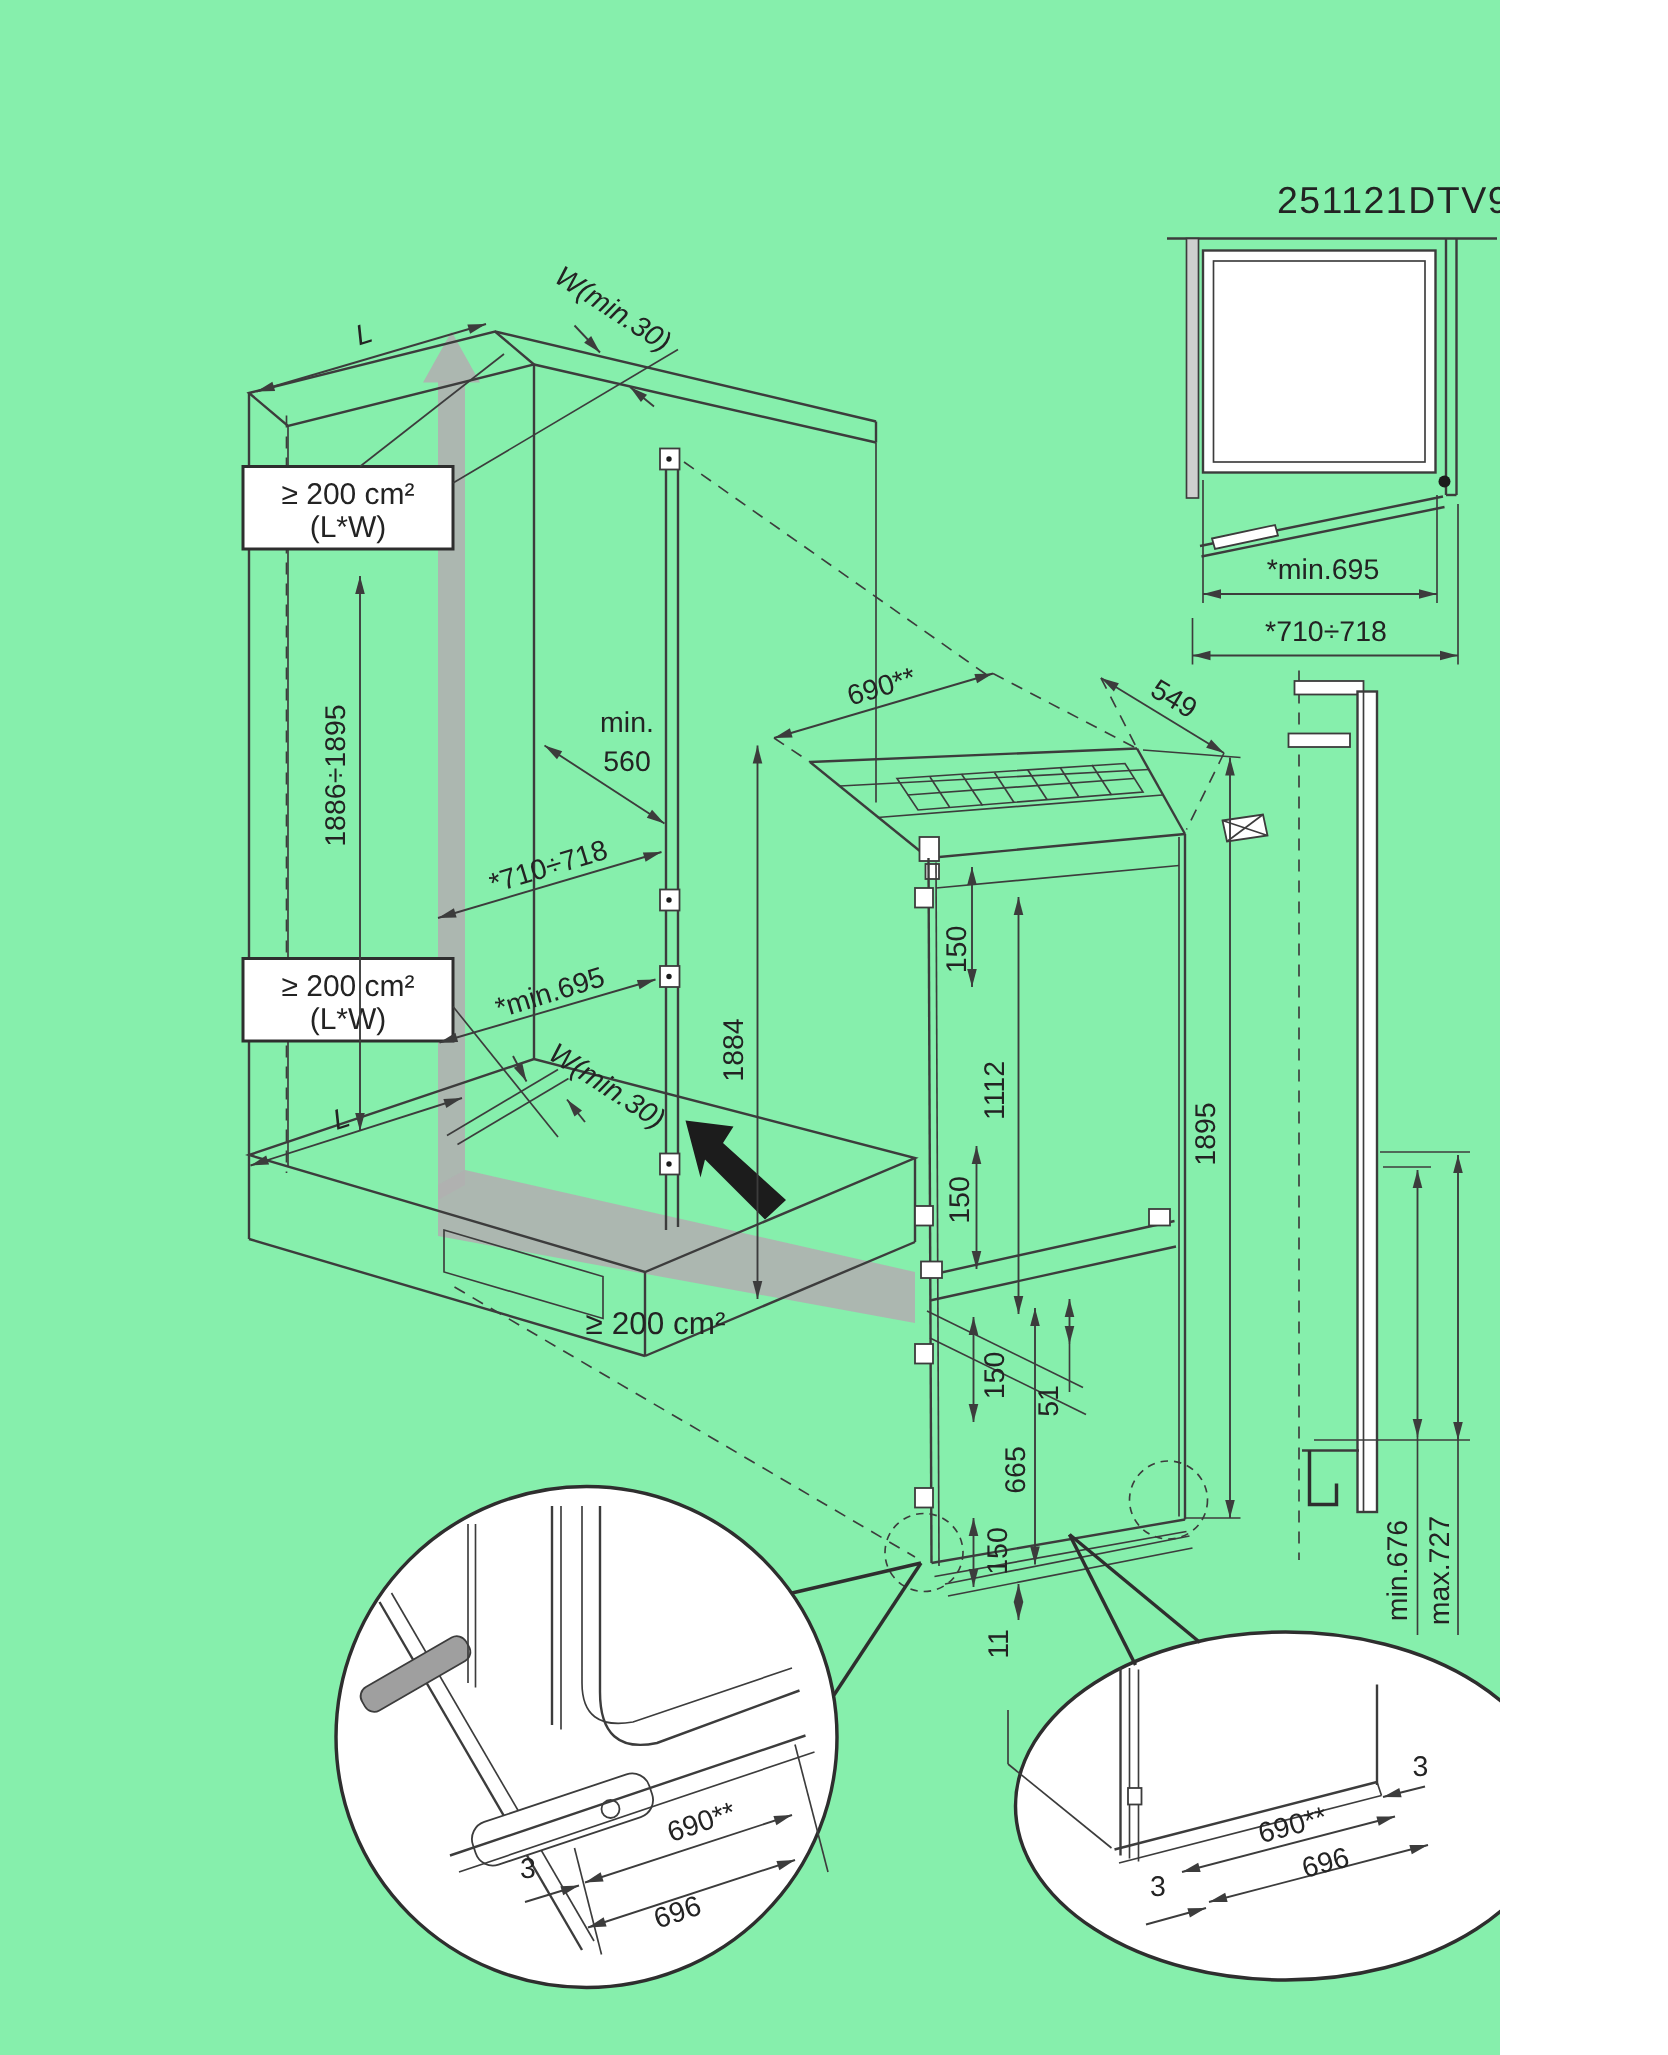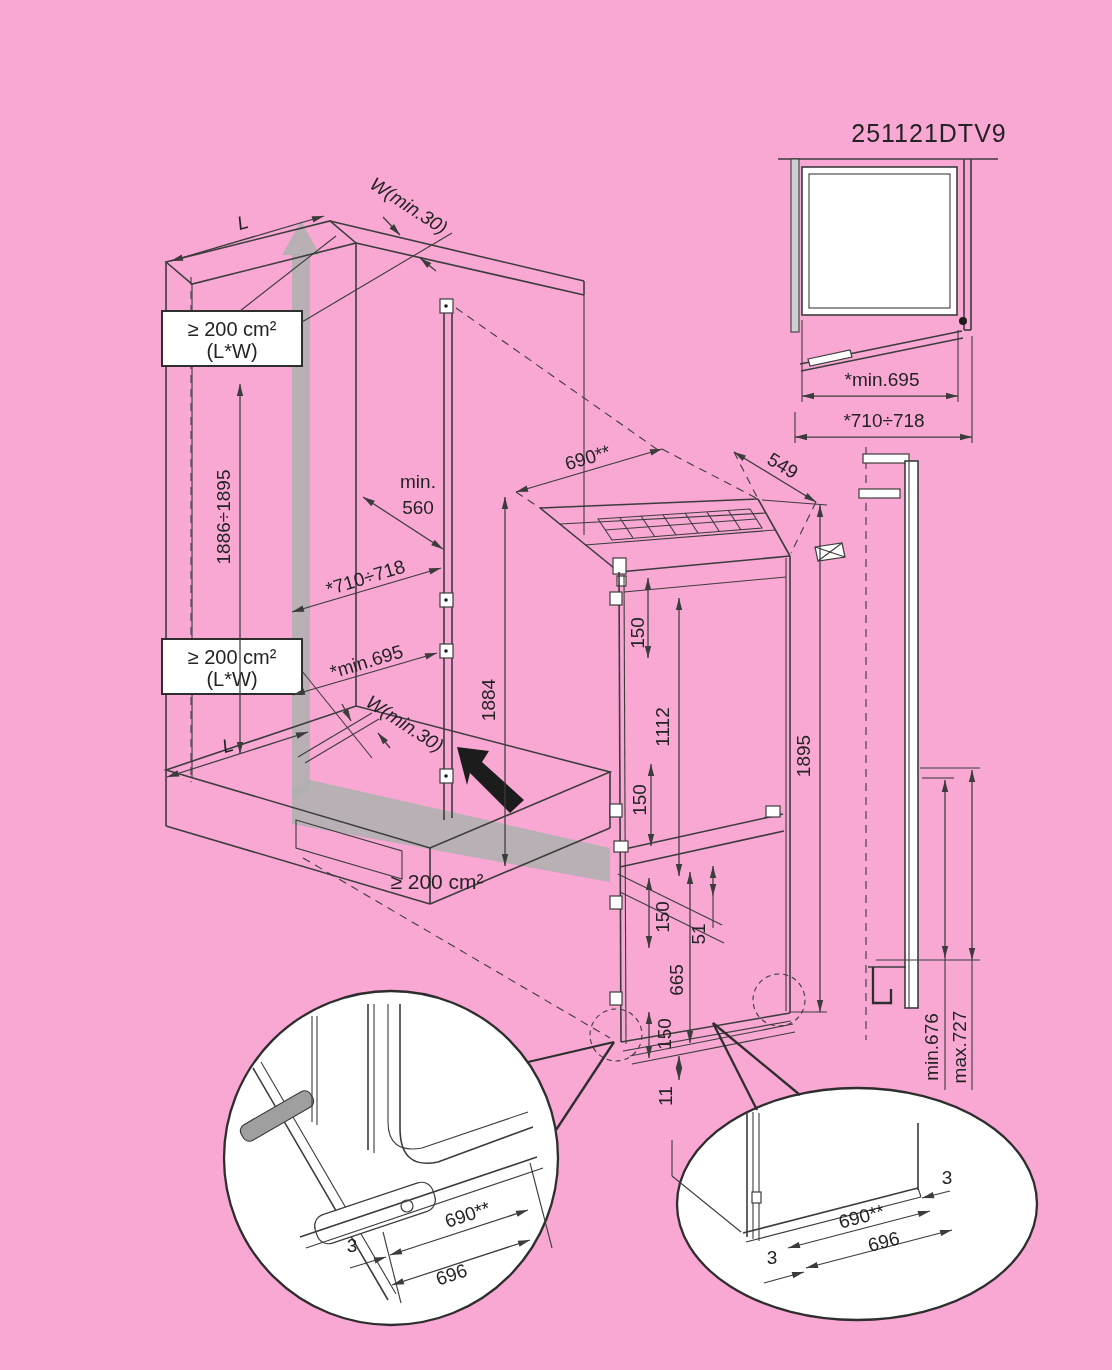--- a/index.html
+++ b/index.html
@@ -1,16 +1,16 @@
 <!DOCTYPE html>
 <html><head>
 <meta charset="utf-8">
 <style>
   html,body{margin:0;padding:0;background:#fff;}
-  #stage{position:relative;width:1112px;height:1370px;background:#f9a8d4;overflow:hidden;
+  #stage{position:relative;width:1000px;height:1370px;background:#86efac;overflow:hidden;
          font-family:"Liberation Sans",sans-serif;}
   svg{position:absolute;left:0;top:0;}
   .s  {fill:none;stroke:#3c3c3c;stroke-width:1.6;}
   .s1 {fill:none;stroke:#3c3c3c;stroke-width:1.1;}
   .s2 {fill:none;stroke:#2e2e2e;stroke-width:2.3;}
   .d  {stroke-dasharray:8 6;}
   .d2 {stroke-dasharray:5 4;}
   .dim{fill:none;stroke:#3c3c3c;stroke-width:1.25;}
   .gray{fill:#b0b0b0;stroke:none;}
   .blk{fill:#1c1c1c;stroke:none;}

